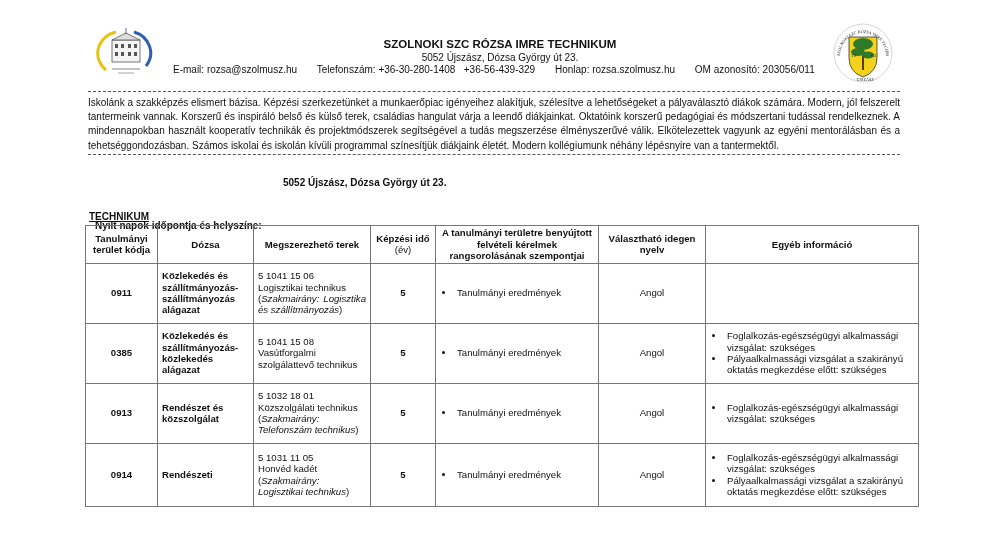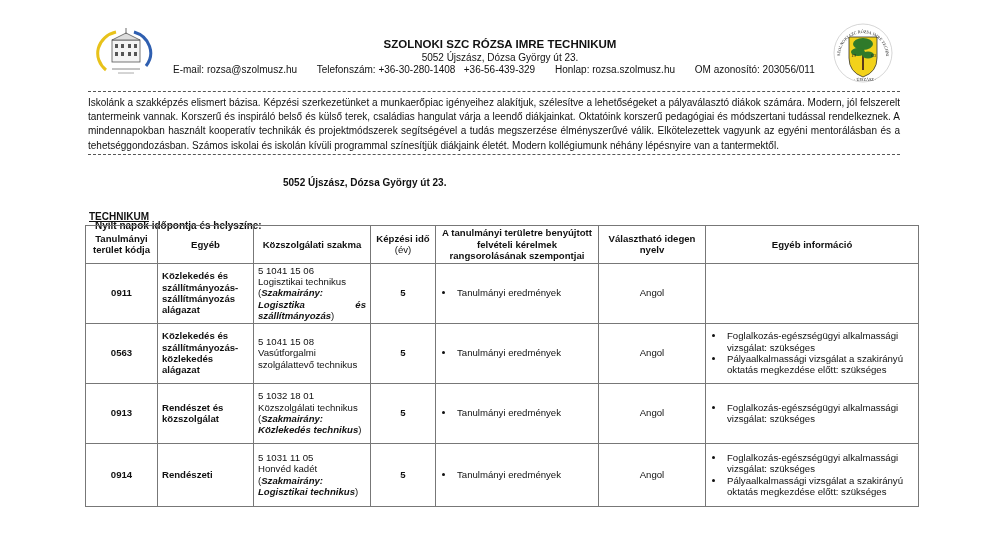--- a/index.html
+++ b/index.html
@@ -23,21 +23,21 @@
   .th-sub { font-weight:normal;text-align:right; }
   table.main td { line-height:11.3px; }
   .c-code { text-align:center; font-weight:bold; }
   .c-ag { font-weight:bold; }
   .c-center { text-align:center; }
   .c-bold { font-weight:bold; }
   .r1 td { height:57px;margin-top:36px; } .r2 td { height:57px; } .r3 td { height:57px; } .r4 td { height:60px; }
   ul.bl { margin:0; padding-left:15px; }
   ul.bl li { margin:0; padding-left:2px; }
   .just { text-align:justify; text-align-last:left; }
-  i { font-style:italic;font-weight:bold; }
+  i { font-style:italic; }
 </style>
 </head>
 <body>
 
 <div class="abs logo-left">
   <svg width="58" height="52" viewBox="0 0 58 52">
     <path d="M20 6 A24 22 0 0 0 10 44" fill="none" stroke="#e8c21a" stroke-width="3"></path>
     <path d="M38 6 A24 22 0 0 1 50 40" fill="none" stroke="#2f5fb0" stroke-width="3"></path>
     <rect x="16" y="14" width="28" height="22" fill="#f4f4f4" stroke="#555" stroke-width="0.8"></rect>
     <polygon points="16,14 30,7 44,14" fill="#ddd" stroke="#555" stroke-width="0.8"></polygon>
@@ -99,22 +99,22 @@
       <col style="width:96px">
       <col style="width:117px">
       <col style="width:65px">
     <col style="width:163px">
       <col style="width:107px">
       <col style="width:213px">
   </colgroup>
   <thead>
     <tr>
       <th>Tanulmányi terület kódja</th>
-      <th>Egyéb</th>
-      <th>Közszolgálati szakma</th>
+      <th>Dózsa</th>
+      <th>Megszerezhető terek</th>
       <th><span>Képzési idő</span> <span class="th-sub">(év)</span></th>
       <th>A tanulmányi területre benyújtott felvételi kérelmek rangsorolásának szempontjai</th>
       <th>Választható idegen nyelv</th>
       <th>Egyéb információ</th>
     </tr>
   </thead>
   <tbody>
 
     <tr class="r1">
       <td class="c-code">0911</td>
@@ -128,21 +128,21 @@
       <td>
           <ul class="bl">
             <li>Tanulmányi eredmények</li>
           </ul>
         </td>
       <td class="c-center">Angol</td>
       <td></td>
     </tr>
 
     <tr class="r2">
-      <td class="c-code">0563</td>
+      <td class="c-code">0385</td>
       <td class="c-ag">Közlekedés és szállítmányozás-közlekedés alágazat</td>
       <td>
         <div>5 1041 15 08</div>
         <div>Vasútforgalmi szolgálattevő technikus</div>
       </td>
       <td class="c-center c-bold">5</td>
       <td>
           <ul class="bl">
             <li>Tanulmányi eredmények</li>
           </ul>
@@ -155,21 +155,21 @@
       </ul>
         </td>
     </tr>
 
     <tr class="r3">
       <td class="c-code">0913</td>
       <td class="c-ag">Rendészet és közszolgálat</td>
       <td>
         <div>5 1032 18 01</div>
         <div>Közszolgálati technikus</div>
-        <div>(<i>Szakmairány:</i> <i>Közlekedés technikus</i>)</div>
+        <div>(<i>Szakmairány:</i> <i>Telefonszám technikus</i>)</div>
       </td>
       <td class="c-center c-bold">5</td>
       <td>
           <ul class="bl">
             <li>Tanulmányi eredmények</li>
           </ul>
         </td>
       <td class="c-center">Angol</td>
       <td>
           <ul class="bl">

